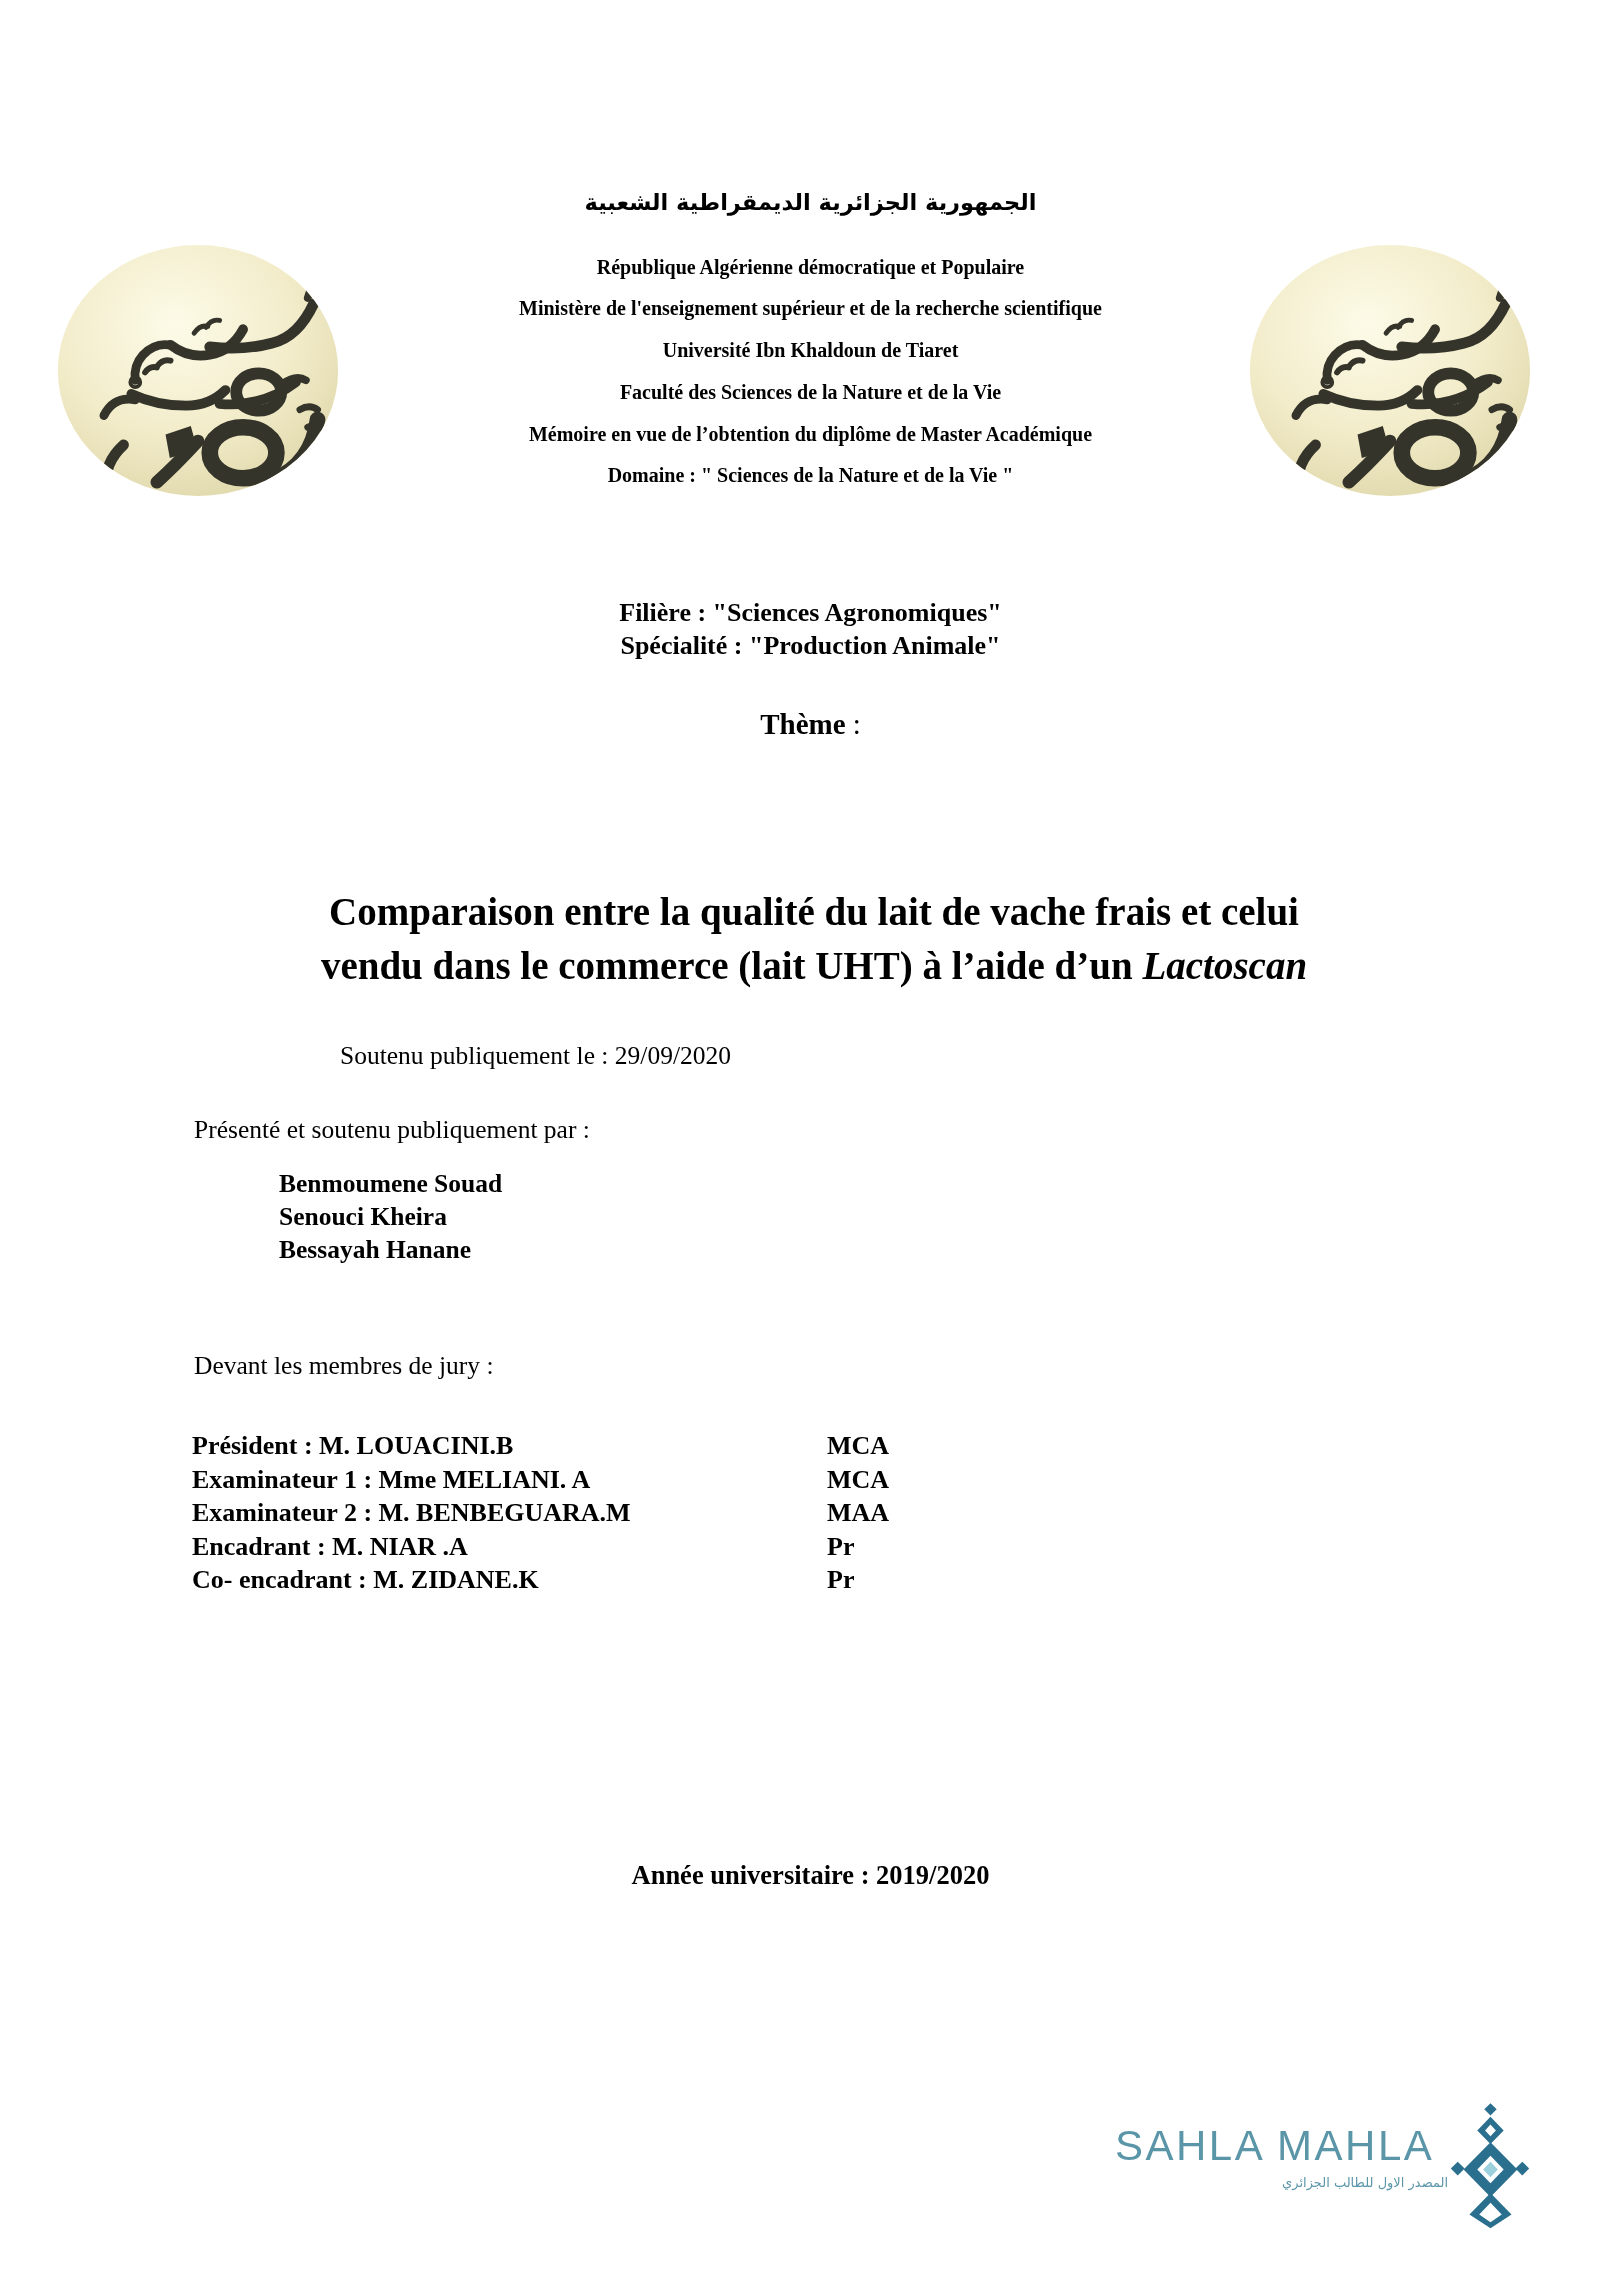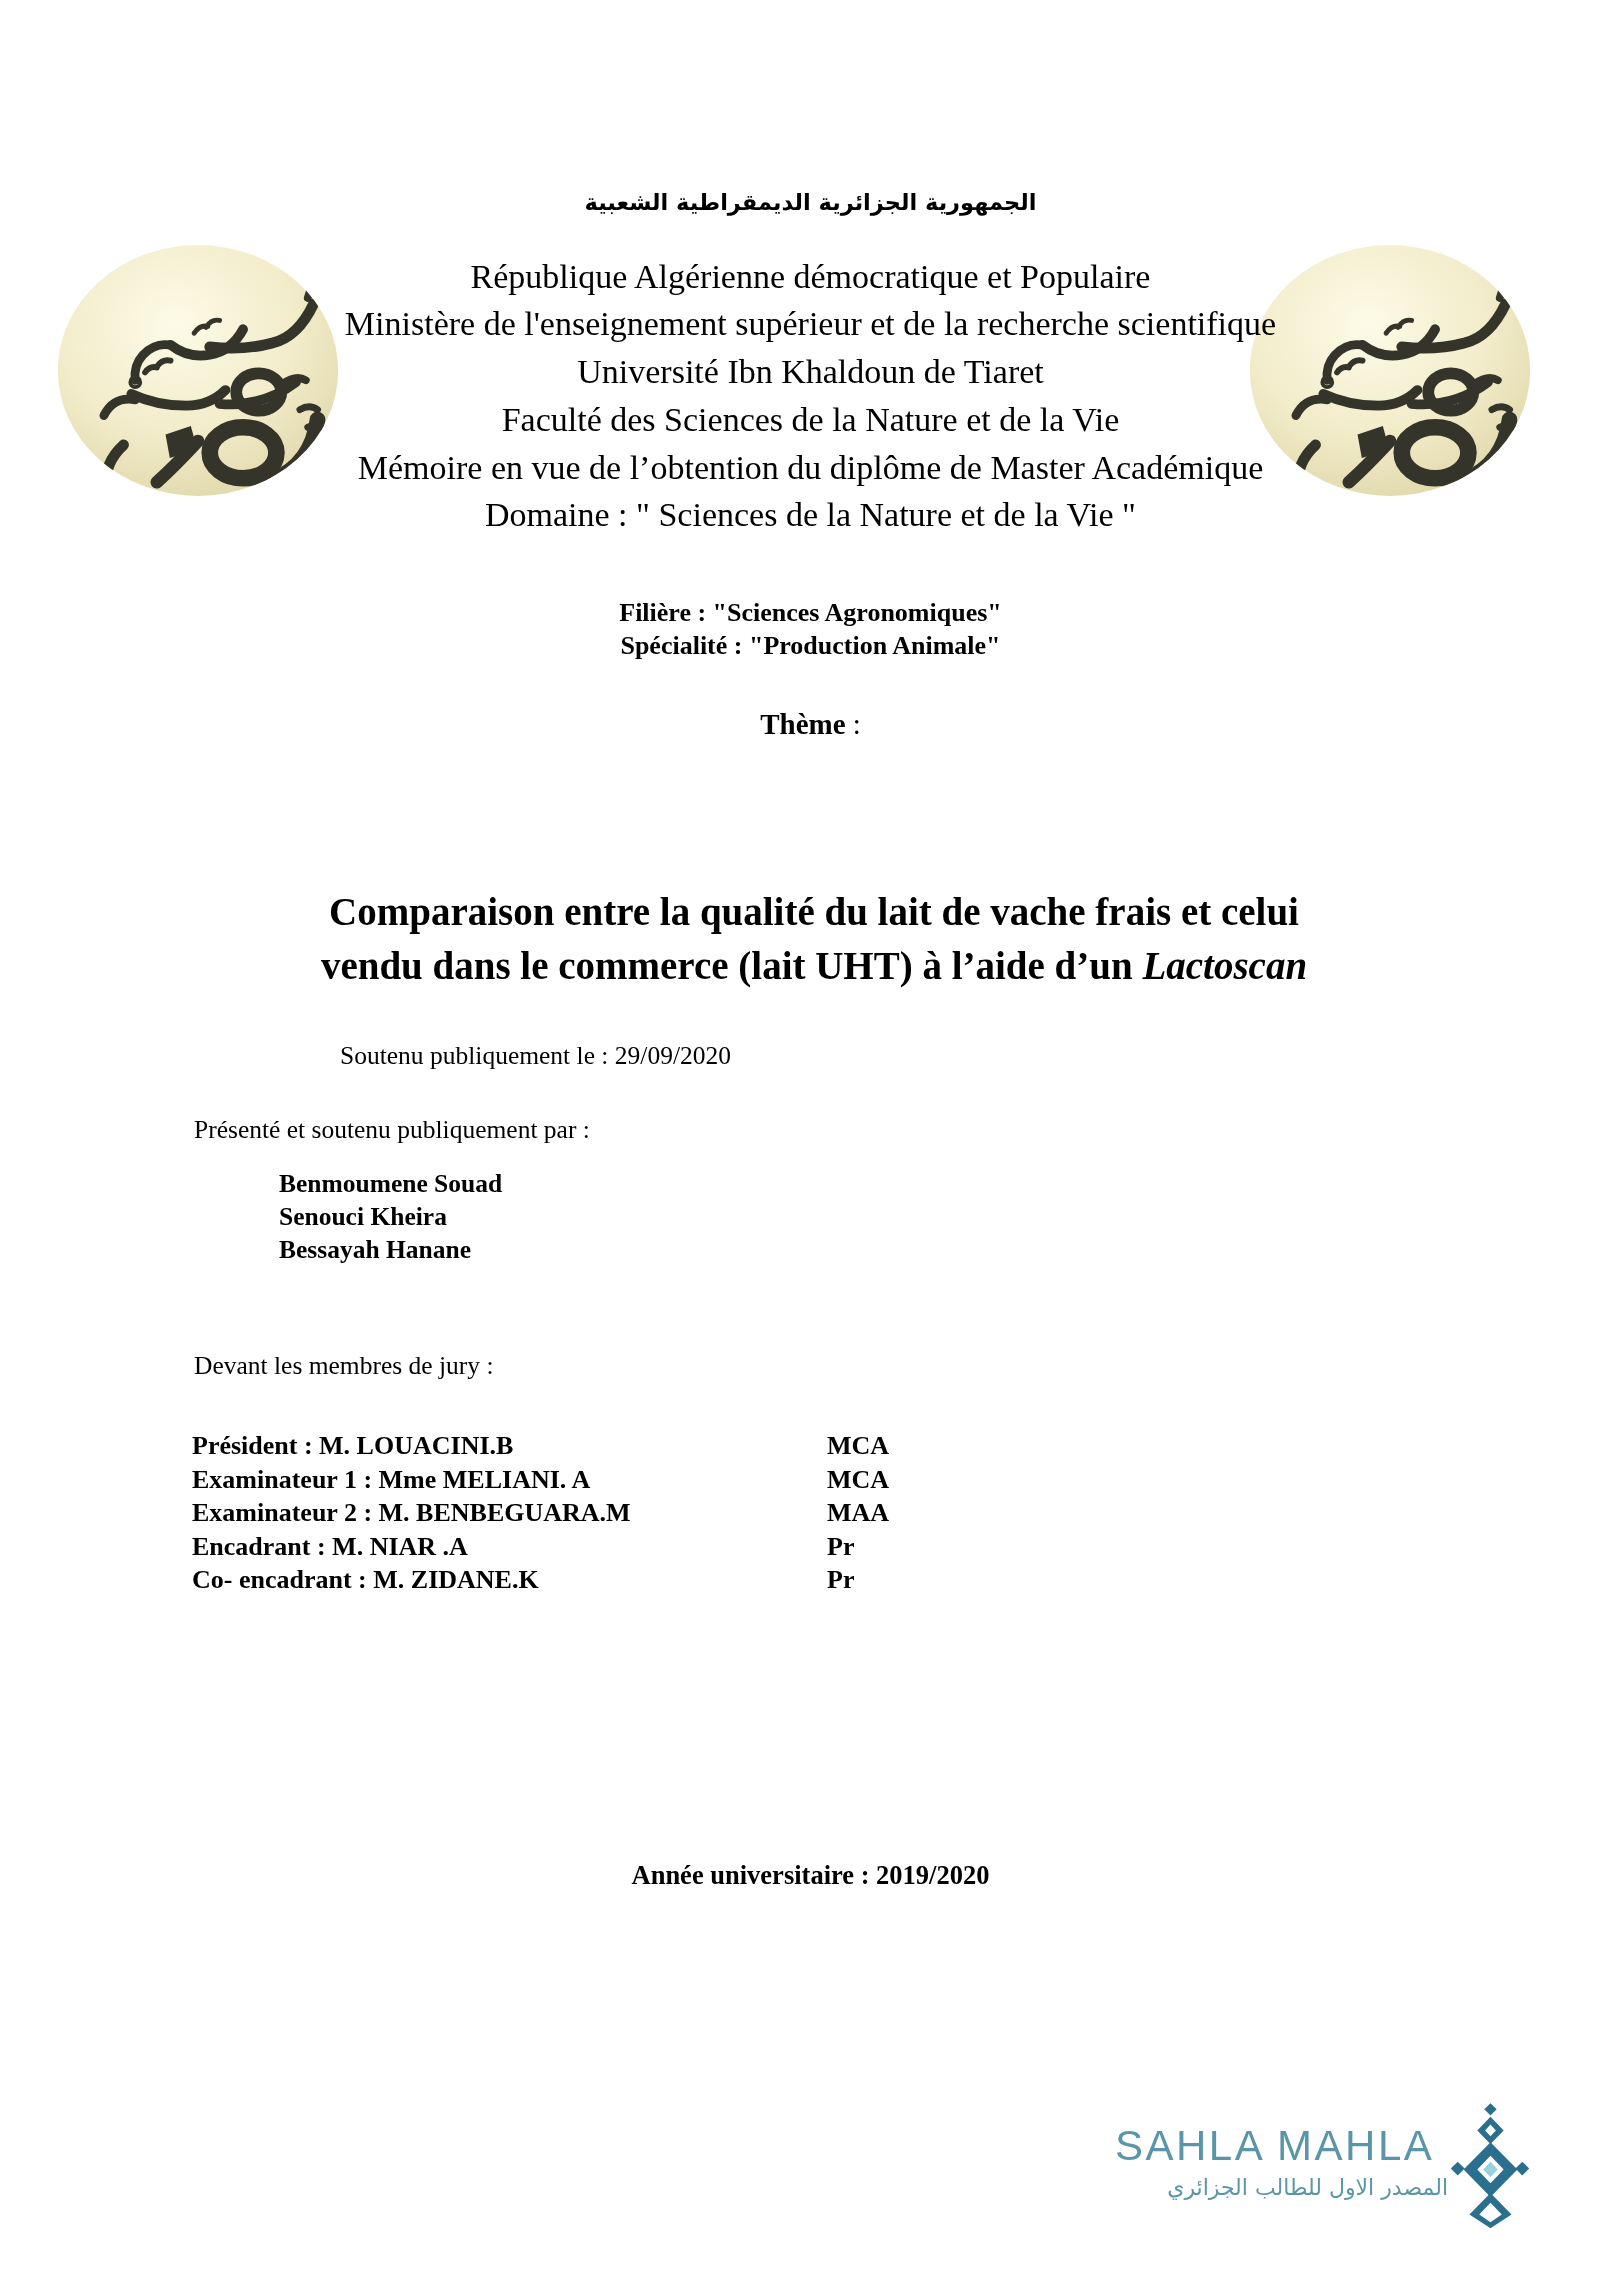--- a/index.html
+++ b/index.html
@@ -46,24 +46,24 @@
   .arabic-line {
     font-family: "DejaVu Sans", sans-serif;
     font-size: 22.5px;
     font-weight: 700;
     direction: rtl;
     line-height: 1.5;
     margin: 8px 0 35px 0;
     letter-spacing: 0px;
   }
   .fr-line {
-    font-size: 34px;
-    font-weight: 400;
+    font-size: 20px;
+    font-weight: 700;
     line-height: 1.285;
-    margin: 4px;
+    margin: 16px;
     white-space: nowrap;
   }
   .fr-line.wrap { white-space: normal; }
 
   
   .filiere-block {
     position: absolute;
     left: 340px;
     top: 596px;
     width: 941px;
@@ -186,21 +186,21 @@
     font-family: "Liberation Sans", sans-serif;
     font-size: 42px;
     letter-spacing: 2.5px;
     font-weight: 400;
     color: #5b96a8;
     line-height: 1;
     white-space: nowrap;
   }
   .footer-logo .tagline {
     font-family: "DejaVu Sans", sans-serif;
-    font-size: 22px;
+    font-size: 13px;
     color: #5b96a8;
     direction: rtl;
     text-align: right;
     margin-top: 7.8px;
     width: 333px;
     white-space: nowrap;
   }
   .footer-logo .mark {
     position: absolute;
     right: -7.8px;

